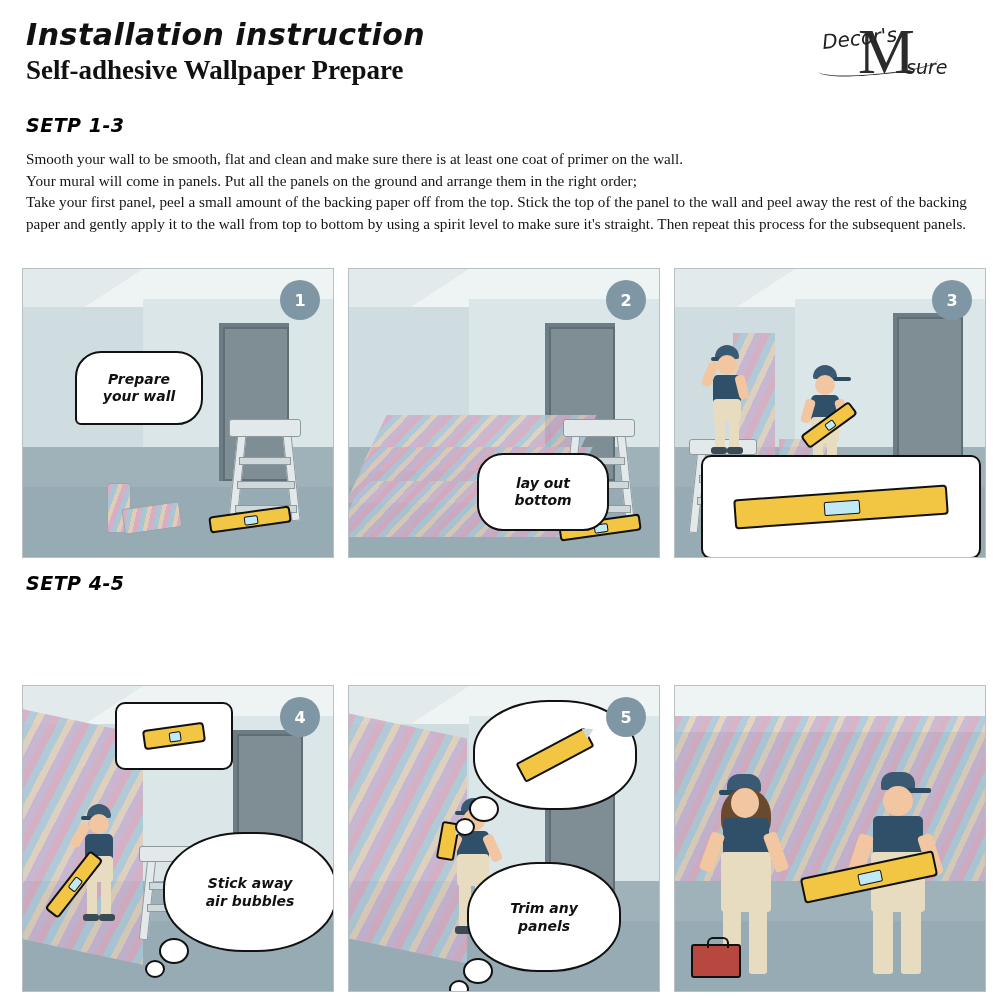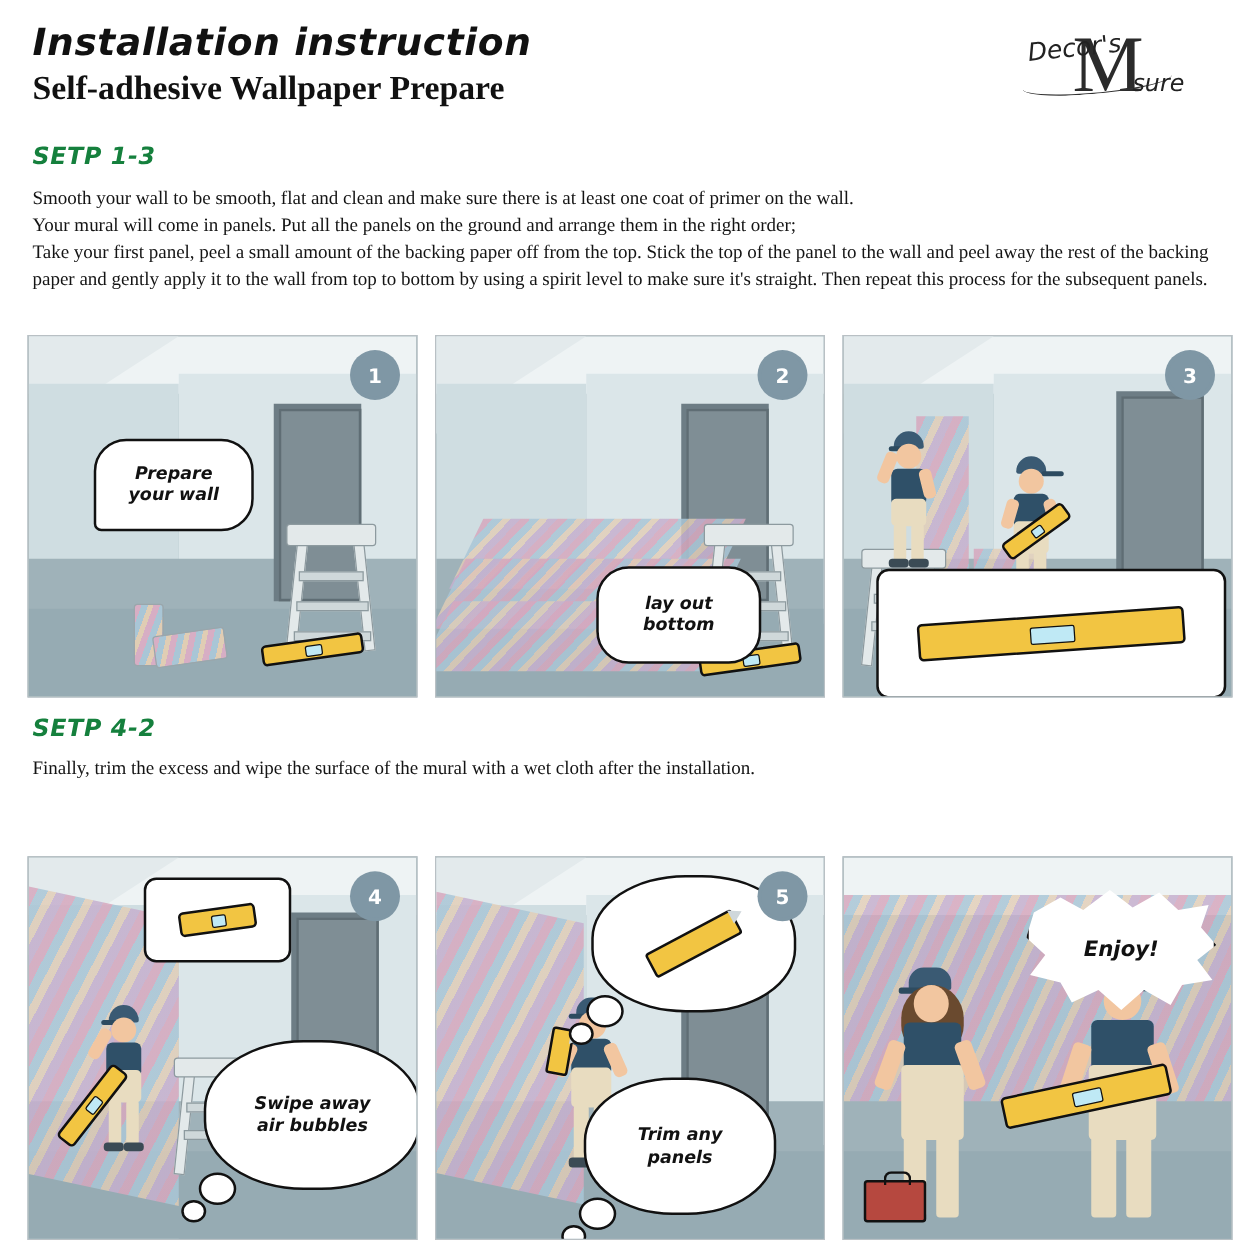--- a/index.html
+++ b/index.html
@@ -46,21 +46,21 @@
   .logo .swoosh{
     position:absolute;left:16px;top:44px;width:120px;height:18px;
     border-bottom:1.6px solid #333;border-radius:0 0 60% 40%;
     transform:rotate(-4deg);
   }
 
   
   .step-head{
     position:absolute;left:26px;
     font-family:"DejaVu Sans", sans-serif;
-    font-style:italic;font-weight:bold;font-size:19px;color:#15803d;
+    font-style:italic;font-weight:bold;font-size:19px;color:#000000;
     letter-spacing:.5px;
   }
   .para{
     position:absolute;left:26px;right:22px;
     font-family:"Liberation Serif", serif;
     font-size:15.2px;line-height:1.42;color:#141414;
   }
   .para p{margin:0;}
 
   
@@ -320,23 +320,22 @@
       <div class="bubble" style="left:26px;top:186px;width:256px;height:84px;border-radius:10px;">
         <div class="level" style="position:relative;left:0;top:0;width:210px;height:26px;transform:rotate(-4deg);"></div>
       </div>
 
       <div class="badge">
         <span>3</span>
       </div>
     </div>
   </div>
 
-  <div class="step-head" style="top:572px">SETP 4-2</div>
+  <div class="step-head" style="top:572px">SETP 4-5</div>
   <div class="para" style="top:604px">
-    <p> Finally, trim the excess and wipe the surface of the mural with a wet cloth after the installation.</p>
   </div>
 
   <div class="row" style="top:685px">
 
     <div class="panel tall">
       <div class="ceiling"></div>
       <div class="ceil-tri"></div>
       <div class="wall-left" style="height:270px"></div>
       <div class="wall-back"></div>
       <div class="floor"></div>
@@ -367,21 +366,21 @@
         <div class="shoe" style="left:28px;top:110px;width:16px;height:7px;"></div>
       </div>
 
       <div class="level" style="left:14px;top:190px;width:70px;height:13px;transform:rotate(-52deg);"></div>
 
       <div class="bubble" style="left:92px;top:16px;width:94px;height:48px;border-radius:10px;">
         <div class="level" style="position:relative;width:58px;height:16px;transform:rotate(-8deg);"></div>
       </div>
 
       <div class="cloud" style="left:140px;top:146px;width:150px;height:96px;border-radius:46%;">
-        <span style="white-space:pre-line">Swipe away
+        <span style="white-space:pre-line">Stick away
 air bubbles</span>
       </div>
 
       <div class="badge">
         <span>4</span>
       </div>
     </div>
 
     <div class="panel tall">
       <div class="ceiling"></div>
@@ -450,19 +449,16 @@
         <div class="head" style="left:36px;top:14px;width:30px;height:30px;"></div>
         <div class="torso" style="left:26px;top:44px;width:50px;height:46px;"></div>
         <div class="overall" style="left:24px;top:80px;width:54px;height:60px;"></div>
         <div class="arm" style="left:6px;top:62px;width:15px;height:42px;transform:rotate(18deg);"></div>
         <div class="arm" style="left:76px;top:62px;width:15px;height:42px;transform:rotate(-18deg);"></div>
         <div class="legs" style="left:26px;top:136px;width:20px;height:66px;"></div>
         <div class="legs" style="left:54px;top:136px;width:20px;height:66px;"></div>
         <div class="level" style="left:-46px;top:92px;width:132px;height:22px;transform:rotate(-12deg);"></div>
       </div>
 
-      <div class="burst" style="left:146px;top:24px;width:148px;height:96px;">
-        <span>Enjoy!</span>
-      </div>
     </div>
   </div>
 
 </div>
 
 </body></html>

